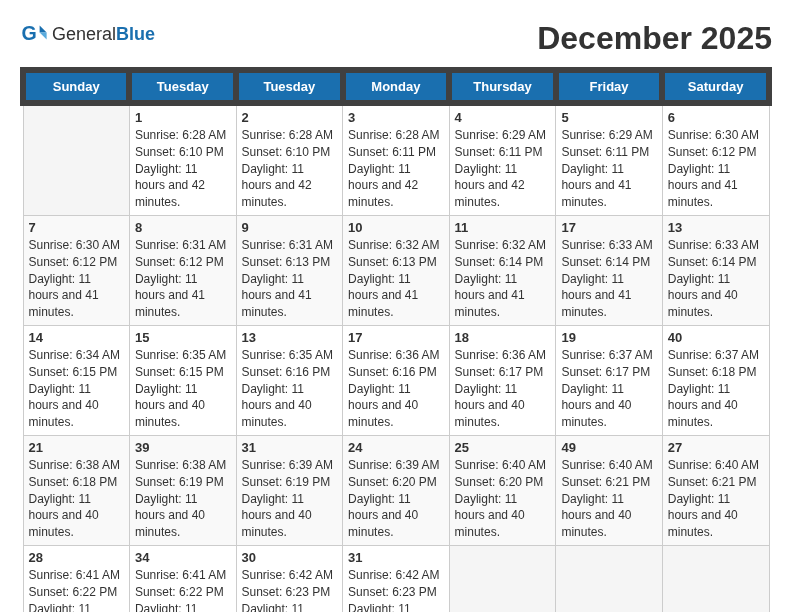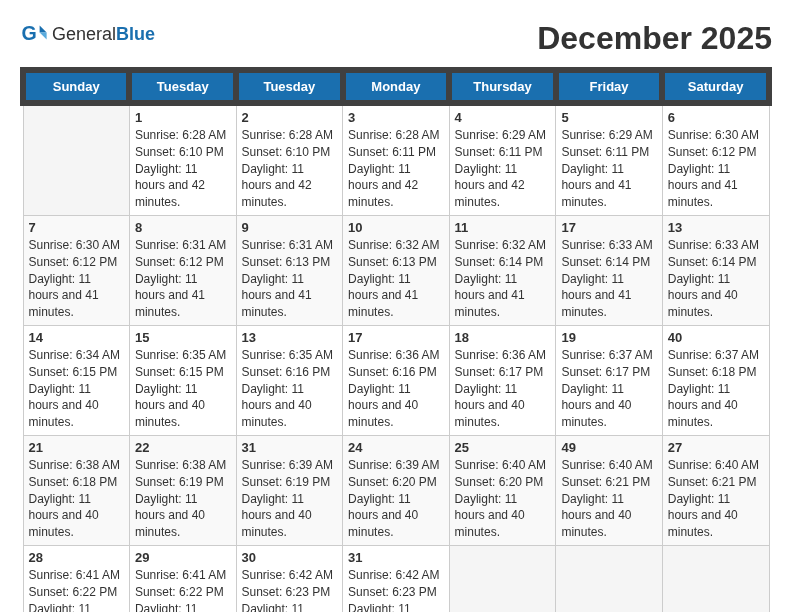--- a/index.html
+++ b/index.html
@@ -251,21 +251,21 @@
         </td>
       </tr>
       <tr>
         <td>
           <span class="day-number">21</span>
           <div class="day-info" style="white-space: pre-line;">Sunrise: 6:38 AM
 Sunset: 6:18 PM
 Daylight: 11 hours and 40 minutes.</div>
         </td>
         <td>
-          <span class="day-number">22</span>
+          <span class="day-number">39</span>
           <div class="day-info" style="white-space: pre-line;">Sunrise: 6:38 AM
 Sunset: 6:19 PM
 Daylight: 11 hours and 40 minutes.</div>
         </td>
         <td>
           <span class="day-number">31</span>
           <div class="day-info" style="white-space: pre-line;">Sunrise: 6:39 AM
 Sunset: 6:19 PM
 Daylight: 11 hours and 40 minutes.</div>
         </td>
@@ -295,21 +295,21 @@
         </td>
       </tr>
       <tr>
         <td>
           <span class="day-number">28</span>
           <div class="day-info" style="white-space: pre-line;">Sunrise: 6:41 AM
 Sunset: 6:22 PM
 Daylight: 11 hours and 40 minutes.</div>
         </td>
         <td>
-          <span class="day-number">29</span>
+          <span class="day-number">34</span>
           <div class="day-info" style="white-space: pre-line;">Sunrise: 6:41 AM
 Sunset: 6:22 PM
 Daylight: 11 hours and 40 minutes.</div>
         </td>
         <td>
           <span class="day-number">30</span>
           <div class="day-info" style="white-space: pre-line;">Sunrise: 6:42 AM
 Sunset: 6:23 PM
 Daylight: 11 hours and 40 minutes.</div>
         </td>

